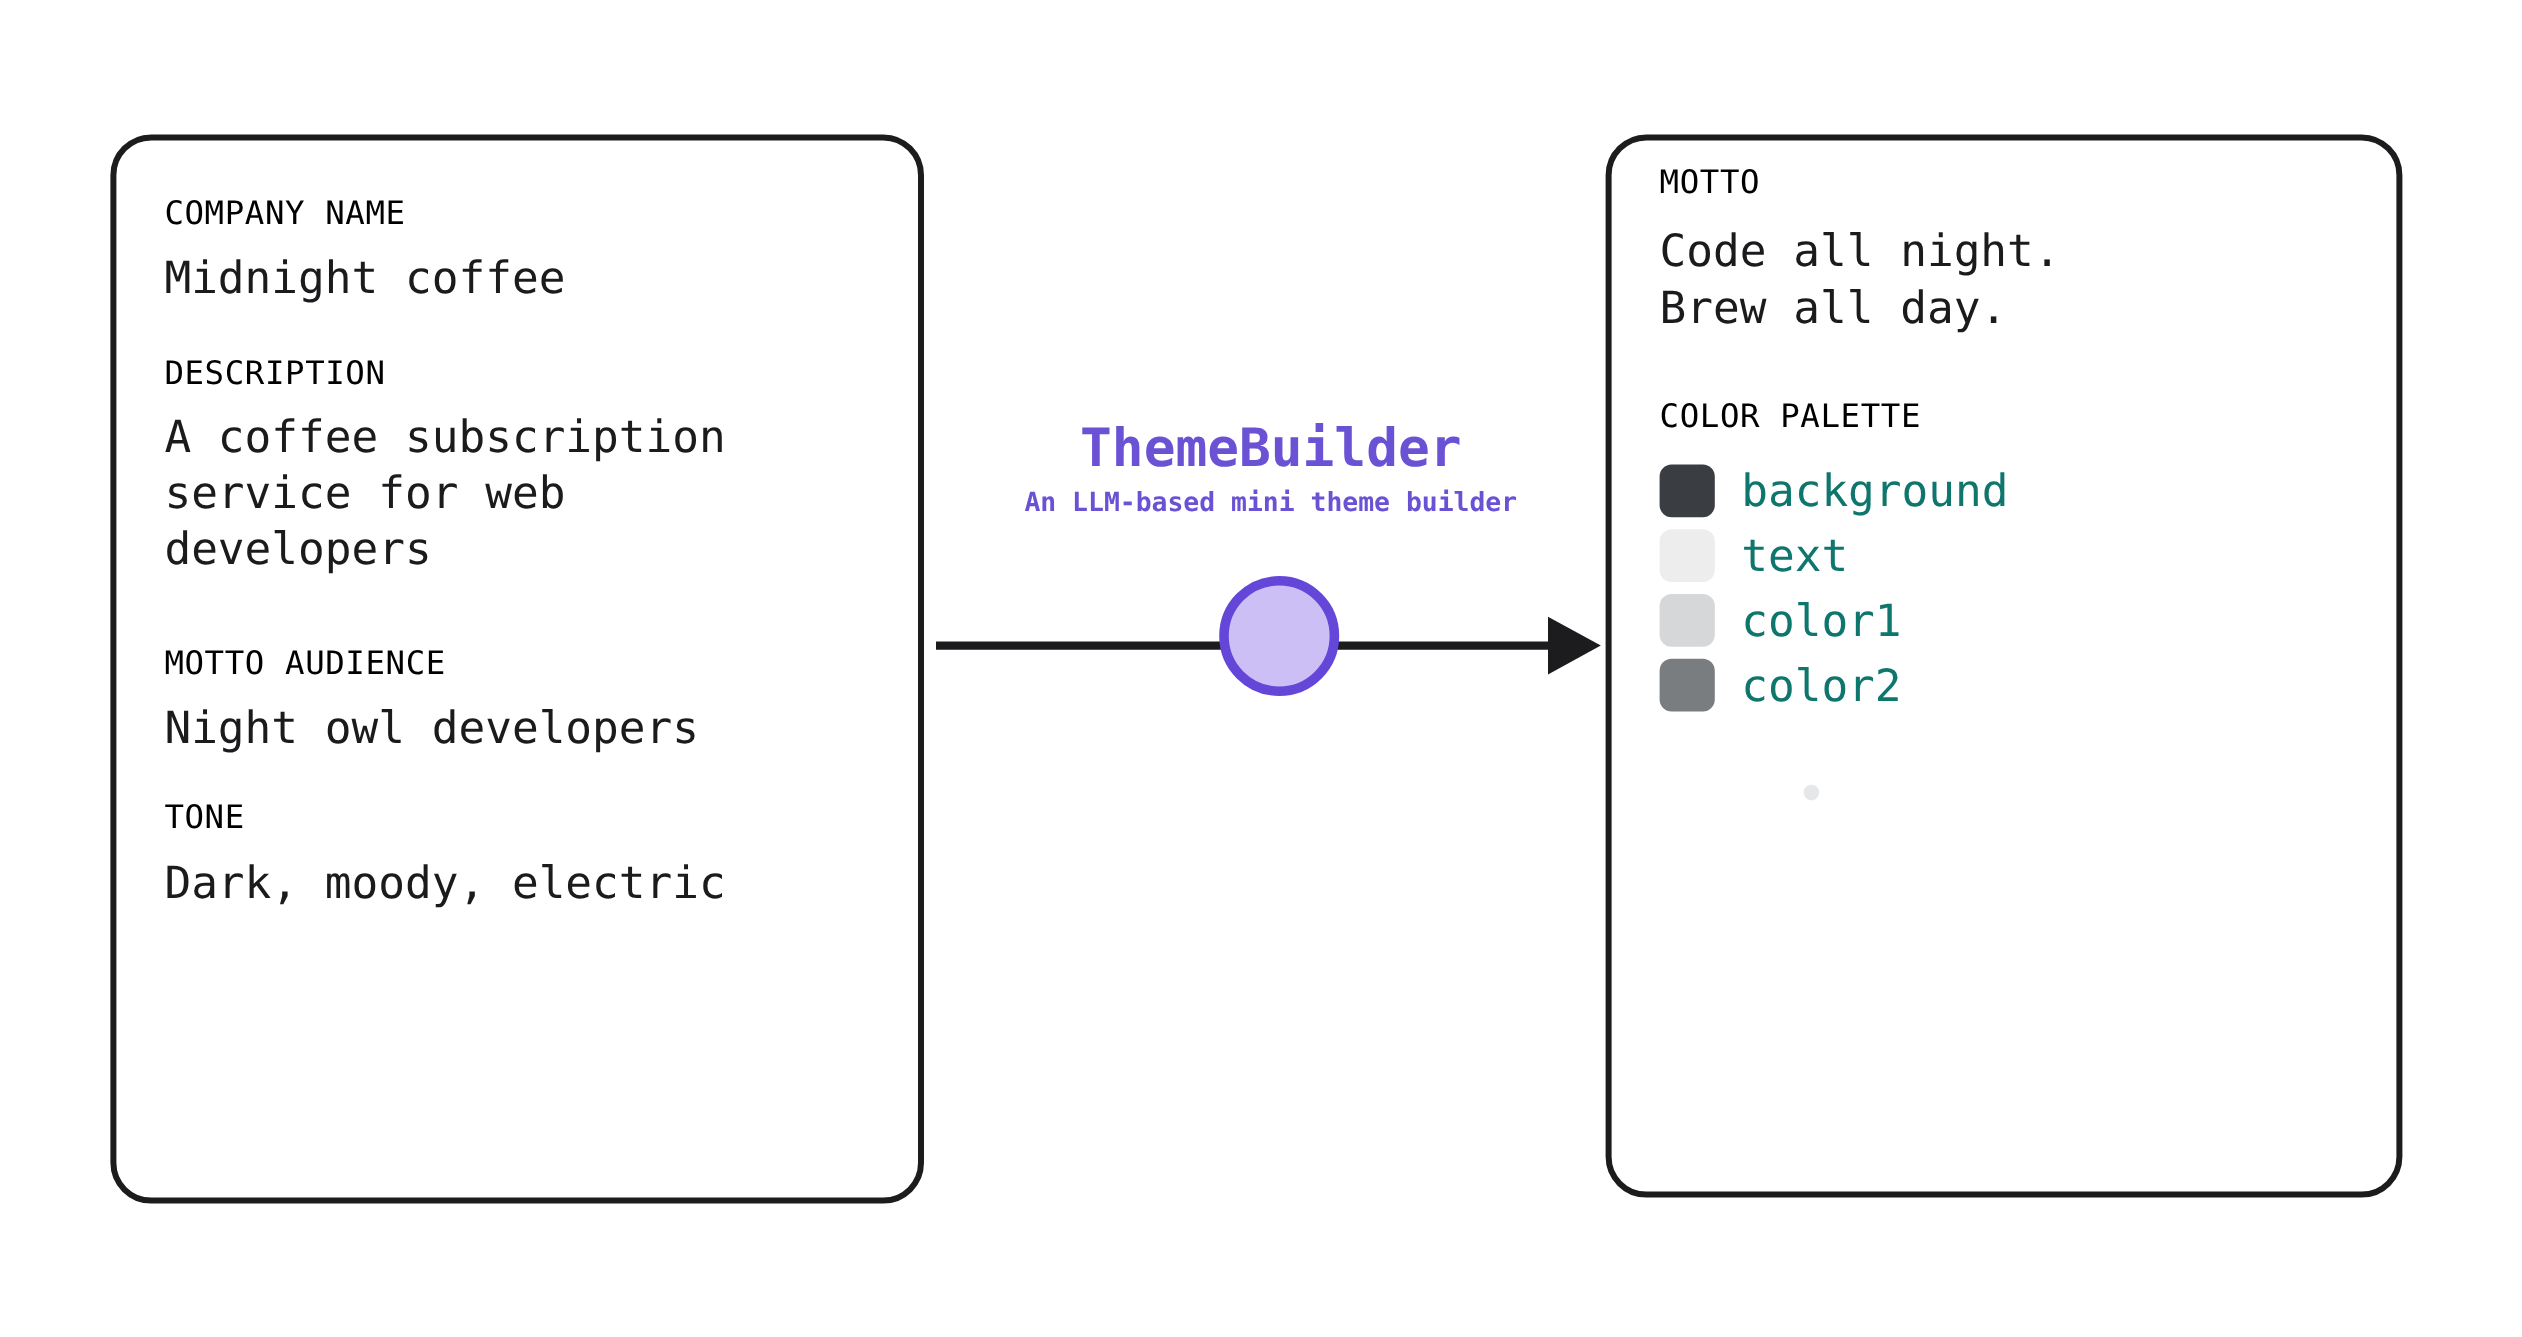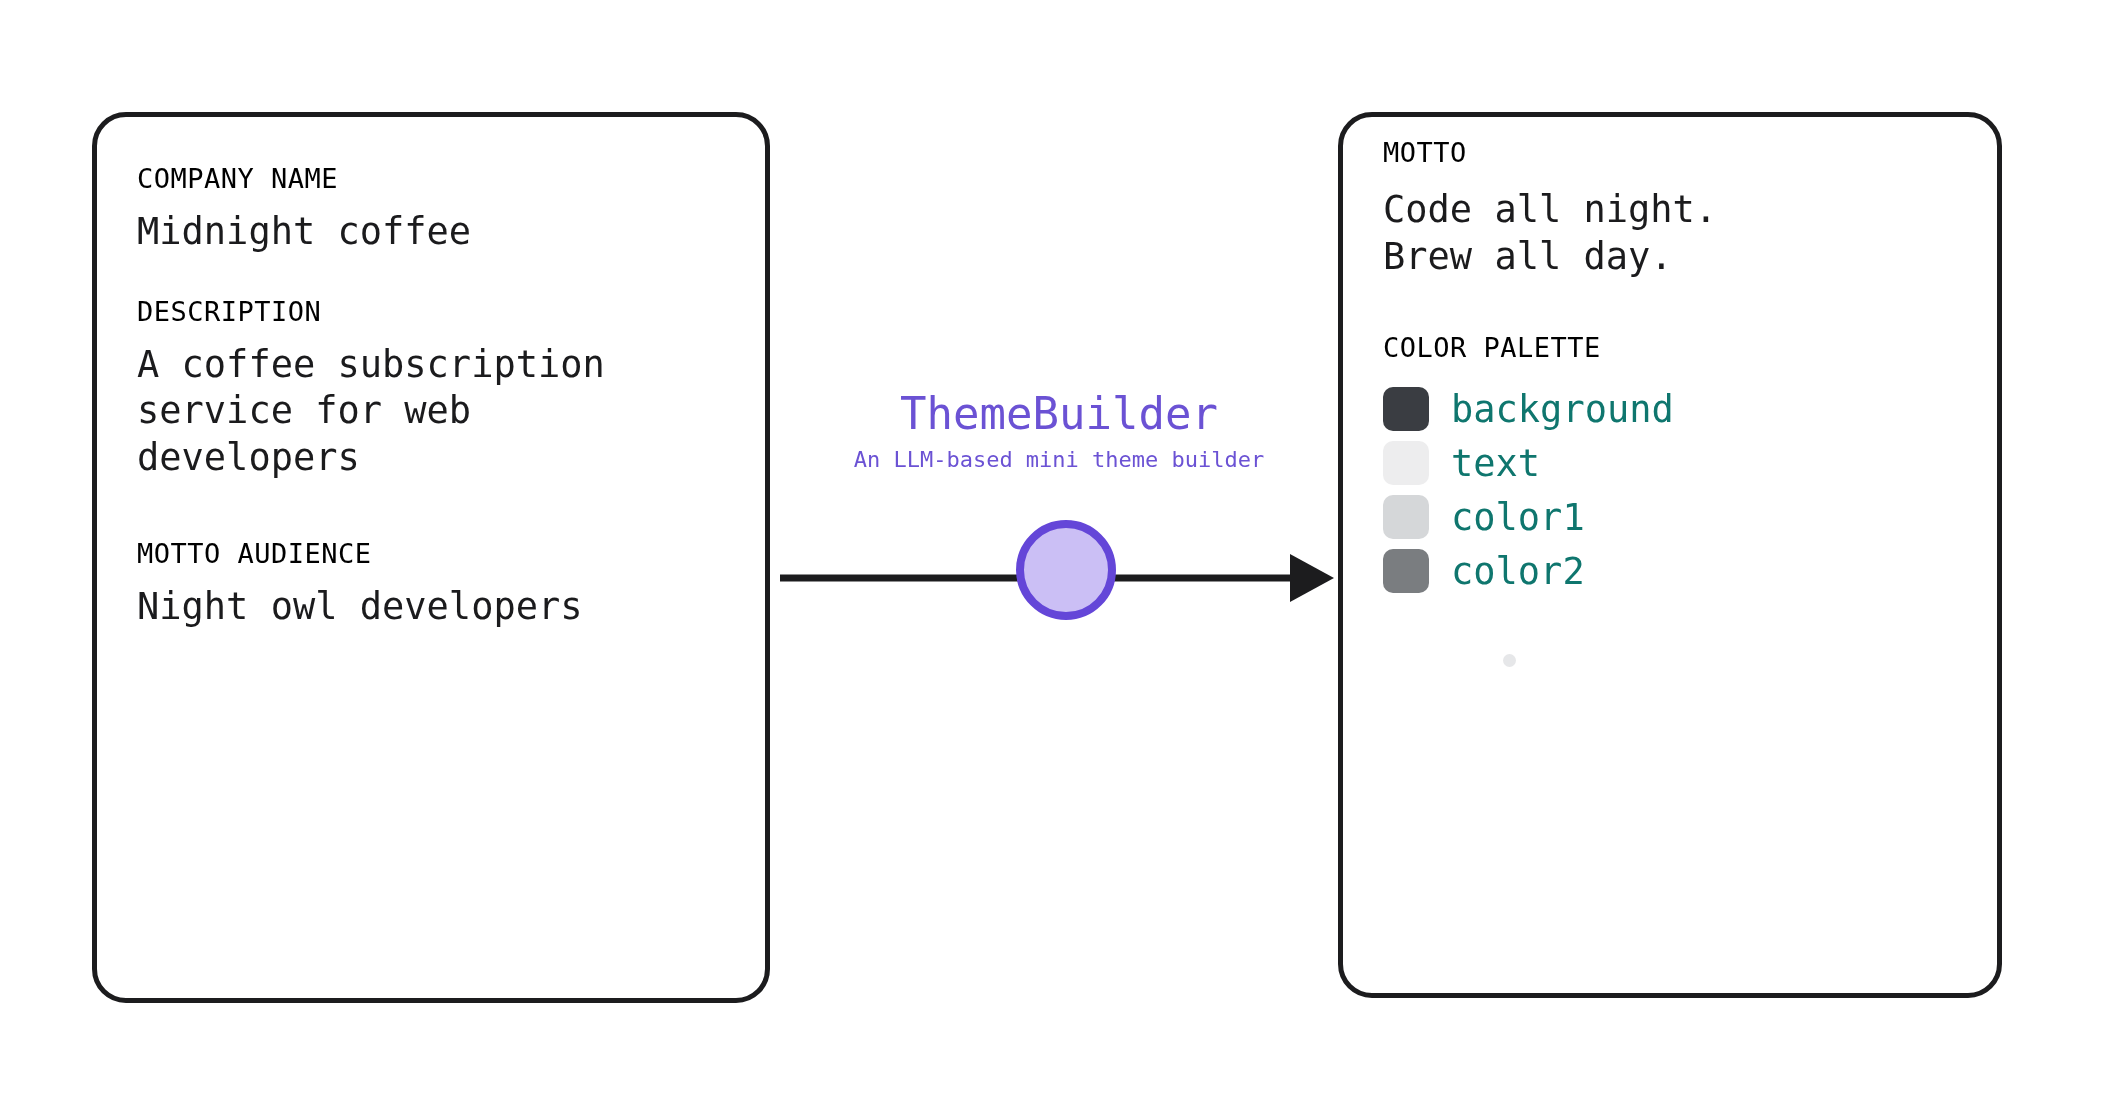--- a/index.html
+++ b/index.html
@@ -90,23 +90,24 @@
     height: 13px;
     border-radius: 50%;
     background: #e6e7e9;
     margin: 56px 0 0 120px;
   }
 
   
   #center-node {
     position: absolute;
     left: 780px;
-    top: 390px;
+    top: 350px;
     width: 558px;
     height: 260px;
+    font-weight: bold;
   }
   #app-title {
     position: absolute;
     left: 0;
     top: 0;
     width: 558px;
     text-align: center;
     font-size: 44px;
     color: #6b52d4;
     line-height: 1.1;
@@ -155,20 +156,24 @@
     <div class="field-value">A coffee subscription
 service for web
 developers</div>
   </div>
 
   <div class="field">
     <div class="field-label">MOTTO AUDIENCE</div>
     <div class="field-value">Night owl developers</div>
   </div>
 
+  <div class="field">
+    <div class="field-label">TONE</div>
+    <div class="field-value">Dark, moody, electric</div>
+  </div>
 
 </div>
 
 <div id="center-node">
 
   <div id="app-title" style="color: rgb(107, 82, 212);">ThemeBuilder</div>
   <div id="app-subtitle" style="color: rgb(107, 82, 212);">An LLM-based mini theme builder</div>
 
   <svg id="flow-arrow" viewBox="0 0 558 150" xmlns="http://www.w3.org/2000/svg">
     <line x1="0" y1="78" x2="534" y2="78" stroke="#1c1c1e" stroke-width="7"></line>

